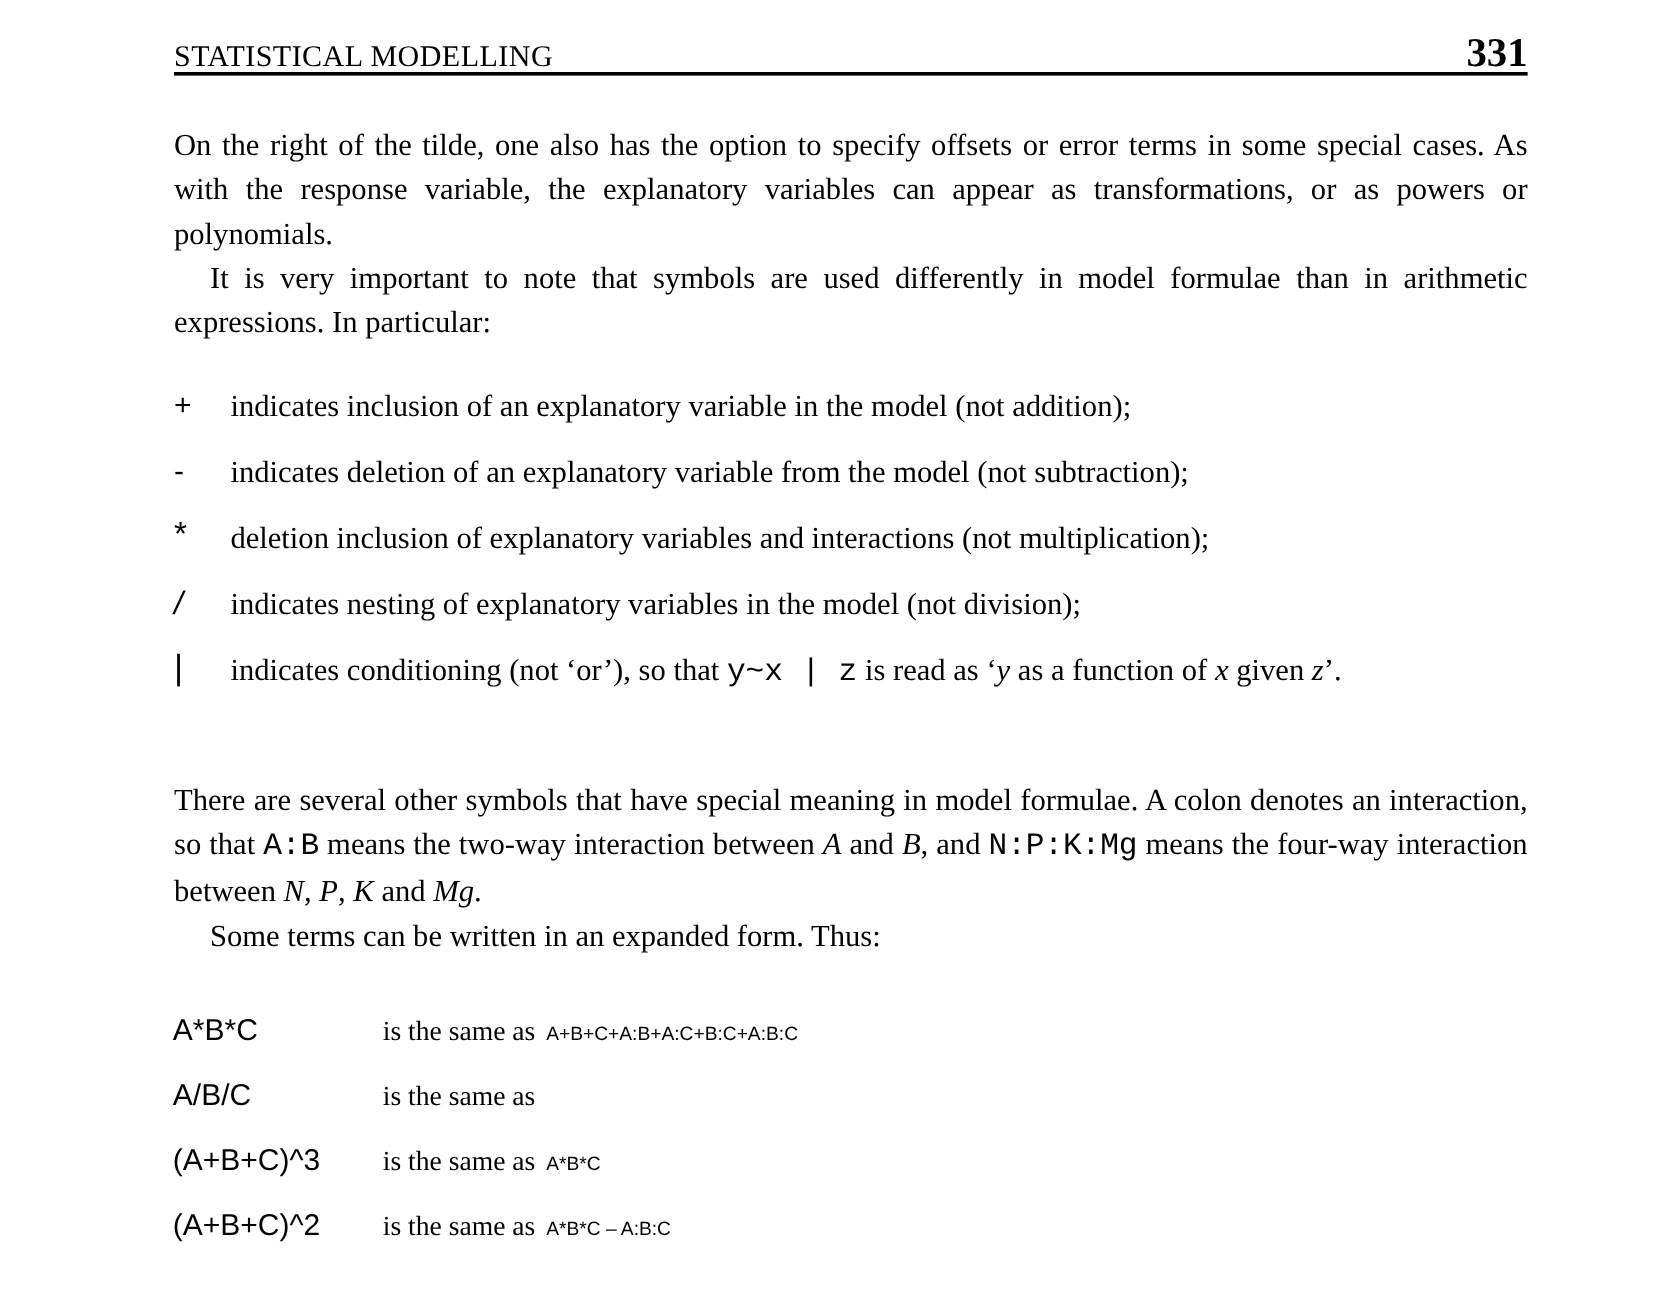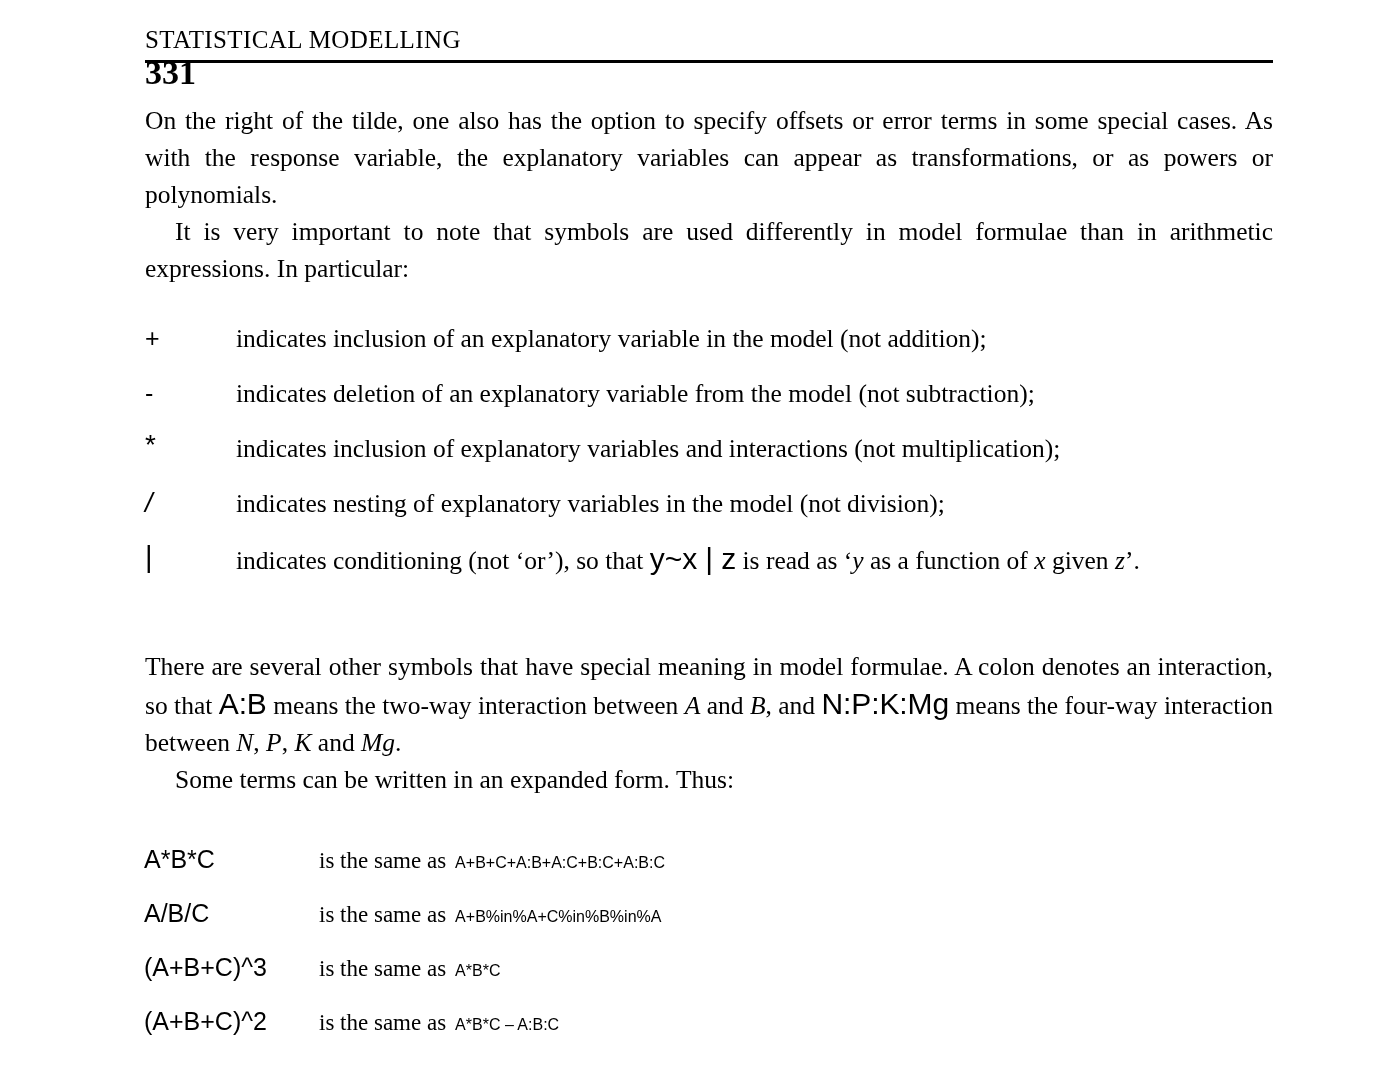--- a/index.html
+++ b/index.html
@@ -25,21 +25,20 @@
 
   
   .header {
     position: absolute;
     left: 145px;
     top: 26px;
     width: 1128px;
     display: flex;
     align-items: baseline;
     justify-content: space-between;
-    flex-direction: column;
   }
   .header-title {
     font-size: 25px;
     letter-spacing: 0.4px;
     white-space: nowrap;
   }
   .header-page {
     font-size: 34px;
     font-weight: bold;
   }
@@ -63,22 +62,22 @@
     text-justify: inter-word;
   }
   .para-1 { top: 102px; }
   .para-2 { top: 213px; }
   .para-3 { top: 648px; }
 
   .indent { text-indent: 30px; }
 
   
   .code {
-    font-family: Liberation Sans, sans-serif;
-    font-size: 30px;
+    font-family: Liberation Mono, monospace;
+    font-size: 26px;
     letter-spacing: -0.1px;
   }
   .var {
     font-style: italic;
   }
 
   
   .sym-list {
     position: absolute;
     left: 145px;
@@ -108,21 +107,21 @@
     line-height: 30px;
   }
   .sym-mark.slash {
     font-style: italic;
     font-size: 27px;
   }
   .sym-mark.pipe {
     font-size: 29px;
     line-height: 35px;
   }
-  .sym-text { display: block; margin-left: 44px; }
+  .sym-text { display: block; }
   .sym-item.two-line .sym-text {
     text-align: justify;
   }
 
   
   .equiv {
     position: absolute;
     left: 144px;
     top: 845px;
     width: 1128px;
@@ -175,21 +174,21 @@
       <span class="sym-text">indicates inclusion of an explanatory variable in the model (not addition);</span>
     </div>
 
     <div class="sym-item">
       <span class="sym-mark">-</span>
       <span class="sym-text">indicates deletion of an explanatory variable from the model (not subtraction);</span>
     </div>
 
     <div class="sym-item">
       <span class="sym-mark star">*</span>
-      <span class="sym-text">indicates inclusion of explanatory variables and interactions (not multiplication);</span>
+      <span class="sym-text">deletion inclusion of explanatory variables and interactions (not multiplication);</span>
     </div>
 
     <div class="sym-item">
       <span class="sym-mark slash">/</span>
       <span class="sym-text">indicates nesting of explanatory variables in the model (not division);</span>
     </div>
 
     <div class="sym-item two-line">
       <span class="sym-mark pipe">|</span>
       <span class="sym-text"><span>indicates conditioning (not ‘or’), so that </span><span class="code">y~x | z</span><span> is read as ‘</span><span class="var">y</span><span> as a function of </span><span class="var">x</span><span> given </span><span class="var">z</span><span>’.</span></span>
@@ -203,21 +202,20 @@
 
     <div class="equiv-row">
       <span class="equiv-left">A*B*C</span>
       <span class="equiv-mid">is the same as</span>
       <span class="equiv-right">A+B+C+A:B+A:C+B:C+A:B:C</span>
     </div>
 
     <div class="equiv-row">
       <span class="equiv-left">A/B/C</span>
       <span class="equiv-mid">is the same as</span>
-      <span class="equiv-right">A+B%in%A+C%in%B%in%A</span>
     </div>
 
     <div class="equiv-row">
       <span class="equiv-left">(A+B+C)^3</span>
       <span class="equiv-mid">is the same as</span>
       <span class="equiv-right">A*B*C</span>
     </div>
 
     <div class="equiv-row">
       <span class="equiv-left">(A+B+C)^2</span>

